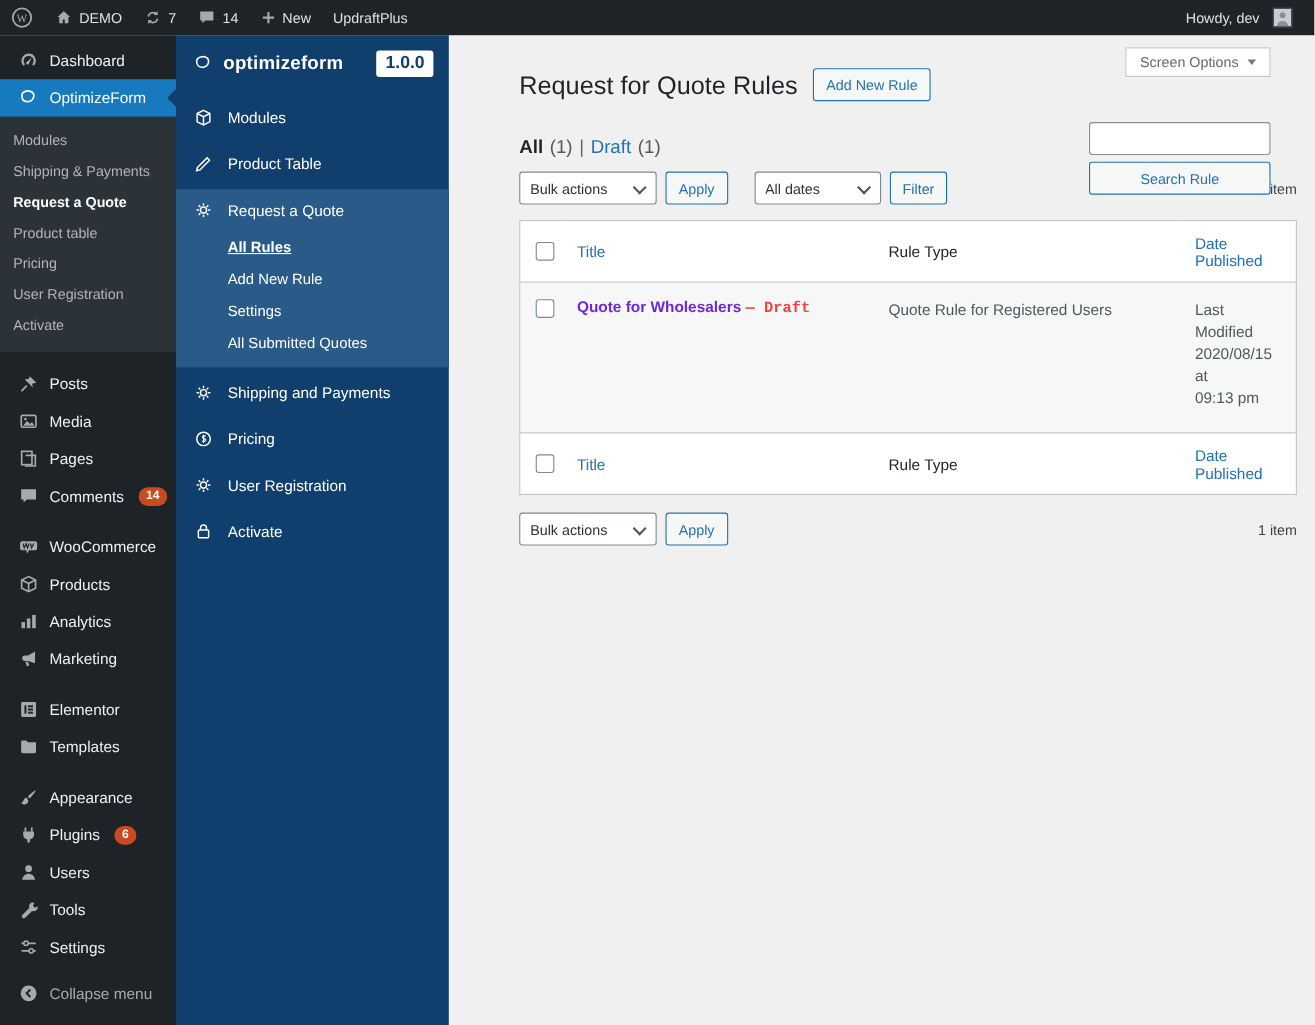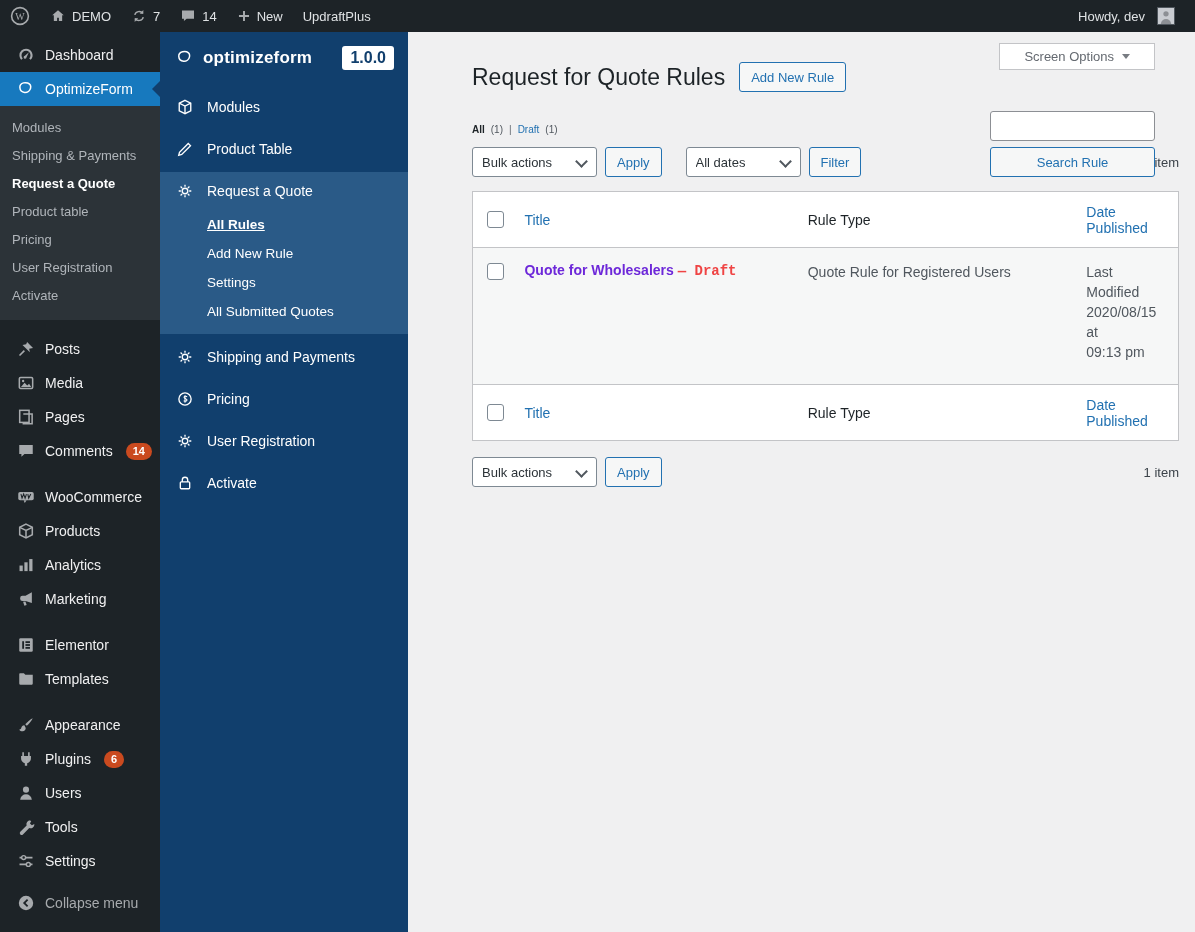--- a/index.html
+++ b/index.html
@@ -36,29 +36,29 @@
   .pp-version { margin-left:auto; background:#fff; color:#113f6d; font-weight:700; font-size:16px; padding:3px 8px; border-radius:3px; }
   .pp-item { display:flex; align-items:center; gap:13px; padding:10px 16px; font-size:14px; color:#fff; }
   .pp-ico { width:18px; display:flex; justify-content:center; color:#fff; flex:none; }
   .pp-active { background:#2a5a87; padding-bottom:8px; margin-top:4px; }
   .pp-sub { display:block; padding:7px 16px 7px 47px; font-size:13.5px; color:#fff; }
   .pp-sub.current { text-decoration:underline; font-weight:700; }
   #pluginpanel > .pp-item { margin-top:4px; }
 
   
   #main { position:absolute; top:32px; left:408px; right:0; bottom:0; background:#f0f0f1; }
-  .screen-options { position:absolute; top:11px; right:40px; background:#fff; border:1px solid #c3c4c7; color:#646970; padding:5px 24px; font-size:13px; display:flex; align-items:center; gap:8px; cursor:pointer; }
+  .screen-options { position:absolute; top:11px; right:40px; background:#fff; border:1px solid #c3c4c7; color:#646970; padding:5px 12px; font-size:13px; display:flex; align-items:center; gap:8px; cursor:pointer; }
   .so-arrow { width:0; height:0; border-left:4px solid transparent; border-right:4px solid transparent; border-top:5px solid #787c82; }
   .content { padding:30px 16px 0 22px; position:relative;margin-left:42px; }
   .title-row { display:flex; align-items:center; gap:14px; }
   h1 { font-size:23px; font-weight:400; color:#1d2327; line-height:29px; }
   .btn { display:inline-flex; align-items:center; justify-content:center; height:30px; padding:0 11px; background:#f6f7f7; border:1px solid #2271b1; border-radius:3px; color:#2271b1; font-size:13px; cursor:pointer; white-space:nowrap; }
   .search-row { position:absolute; top:79px; right:40px; display:flex; gap:6px;flex-direction:column; }
   .search-row input { width:165px; height:30px; border:1px solid #8c8f94; border-radius:3px; background:#fff; padding:0 8px; font-size:13px; font-family:inherit; }
-  .views { margin-top:32px; font-size:10px; display:flex; align-items:center; gap:6px; }
+  .views { margin-top:32px; font-size:17px; display:flex; align-items:center; gap:6px; }
   .views .v-all { color:#1d2327; font-weight:700; }
   .views .count { color:#50575e; font-weight:400; }
   .views .sep { color:#646970; }
   .views .v-draft { color:#2271b1; }
   .tablenav { display:flex; align-items:center; gap:8px; margin-top:12px; }
   .tablenav.bottom { margin-top:16px; }
   .select-wrap { position:relative; display:inline-block; }
   .select-wrap select { appearance:none; -webkit-appearance:none; height:30px; border:1px solid #7e8993; border-radius:3px; background:#fff; color:#2c3338; font-size:13px; font-family:inherit; padding:0 30px 0 9px; cursor:pointer; }
   .select-wrap::after { content:""; position:absolute; right:11px; top:10px; width:7px; height:7px; border-right:2px solid #50575e; border-bottom:2px solid #50575e; transform:rotate(45deg); pointer-events:none; }
   .sel-bulk select { width:125px; }

